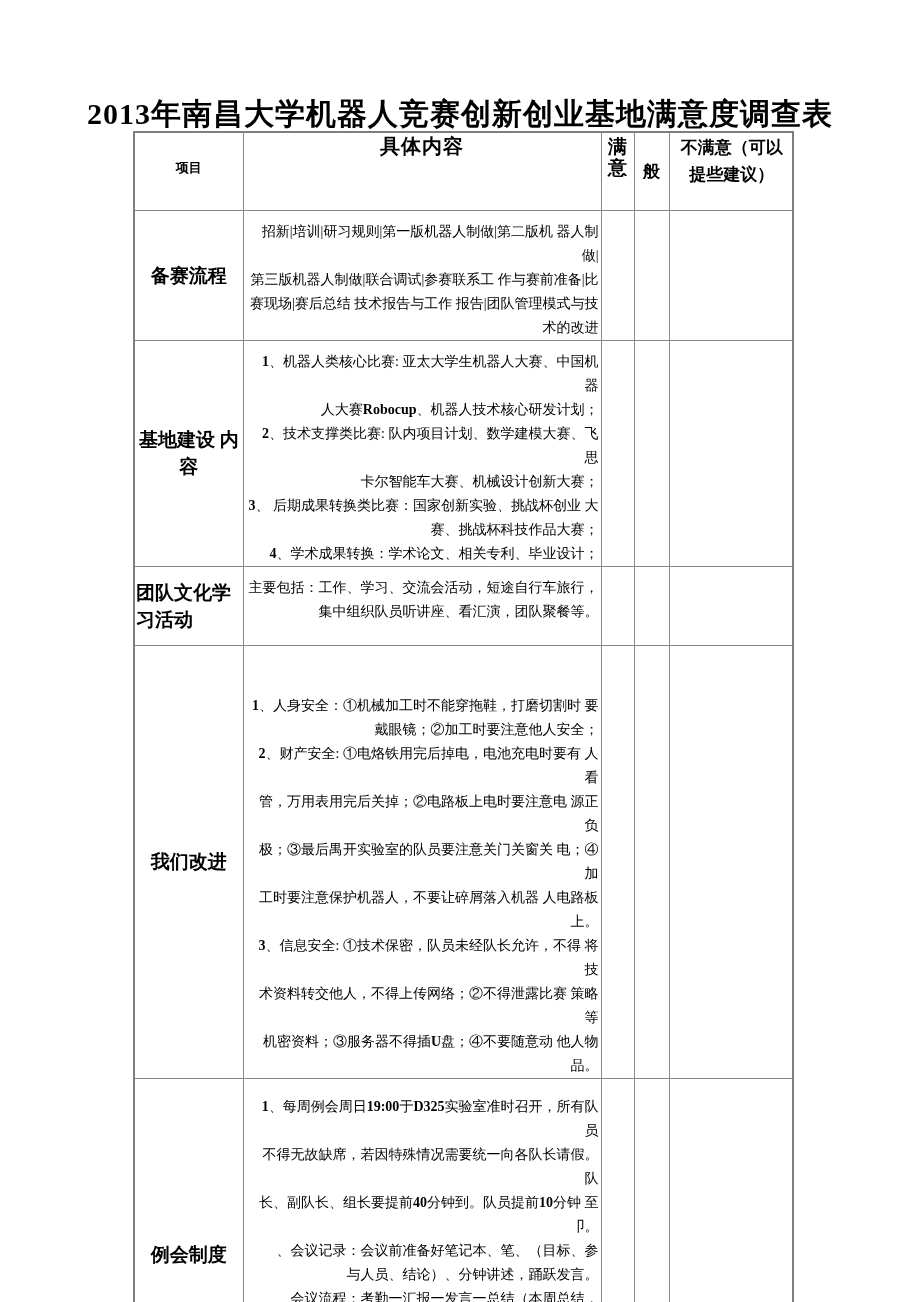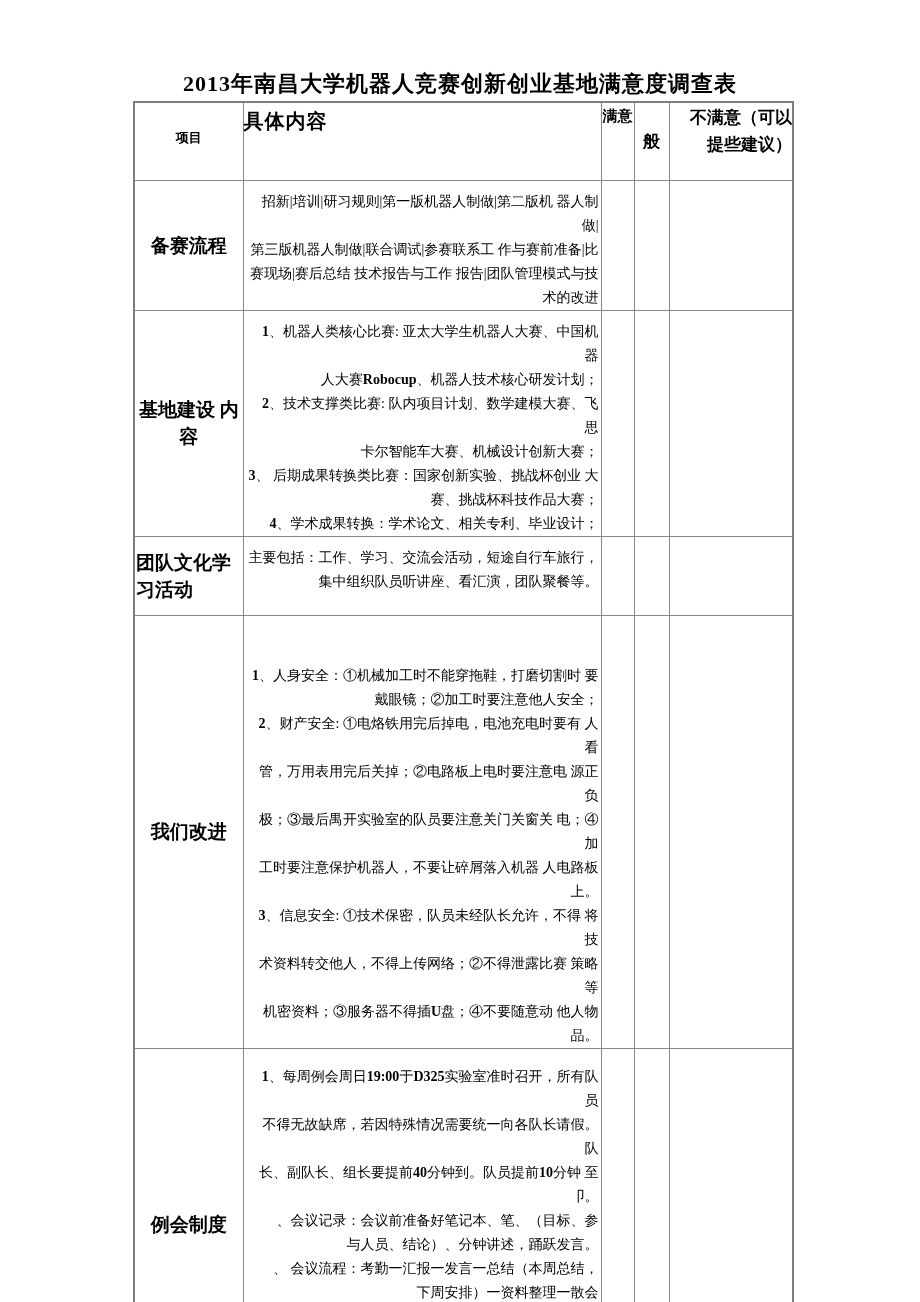--- a/index.html
+++ b/index.html
@@ -7,23 +7,23 @@
   .page {
     width: 920px;
     height: 1302px;
     margin: 0 auto;
     background: #ffffff;
     color: #000000;
     font-family: "Liberation Serif", "DejaVu Serif", serif;
     overflow: hidden;
   }
   .title {
-    padding-top: 69px;
+    padding-top: 99px;
     text-align: center;
-    font-size: 22px;
+    font-size: 30px;
     line-height: 30px;
     font-weight: bold;
     letter-spacing: 1px;
   }
   .intro {
     margin: 12px 128px 0 108px;
     font-size: 17px;
     line-height: 26px;
     text-indent: 2em;
     text-align: left;
@@ -48,24 +48,24 @@
   }
   tr.head-row { height: 78px; }
   tr.r-flow { height: 96px; }
   tr.r-base { height: 172px; }
   tr.r-culture { height: 56px; margin-left: 23px; }
   tr.r-safety { height: 268px; }
   tr.r-meeting { height: 262px; }
 
   th { font-weight: bold; vertical-align: top; }
   th.h-item { font-size: 13px; padding-top: 26px; text-align: center; }
-  th.h-content { font-size: 20px; padding-top: 5px; text-align: left; letter-spacing: 1px; }
-  th.h-sat { font-size: 15px; line-height: 21px; padding-top: 3px; text-align: center; margin-top: 32px; }
+  th.h-content { font-size: 20px; text-align: center; letter-spacing: 1px; }
+  th.h-sat { font-size: 19px; line-height: 21px; padding-top: 3px; text-align: center; margin-top: 32px; }
   th.h-neu { font-size: 17px; padding-top: 27px; text-align: center; vertical-align: top; }
-  th.h-unsat { font-size: 17px; line-height: 27px; text-align: right; padding: 1px 0 0 2px; }
+  th.h-unsat { font-size: 17px; line-height: 27px; text-align: center; padding: 1px 0 0 2px; }
 
   td.c-item {
     font-size: 19px;
     font-weight: bold;
     text-align: center;
     vertical-align: middle;
     line-height: 27px;
     padding: 12px 1px;
   }
   tr.r-culture td.c-item { text-align: left; padding-left: 1px; }

